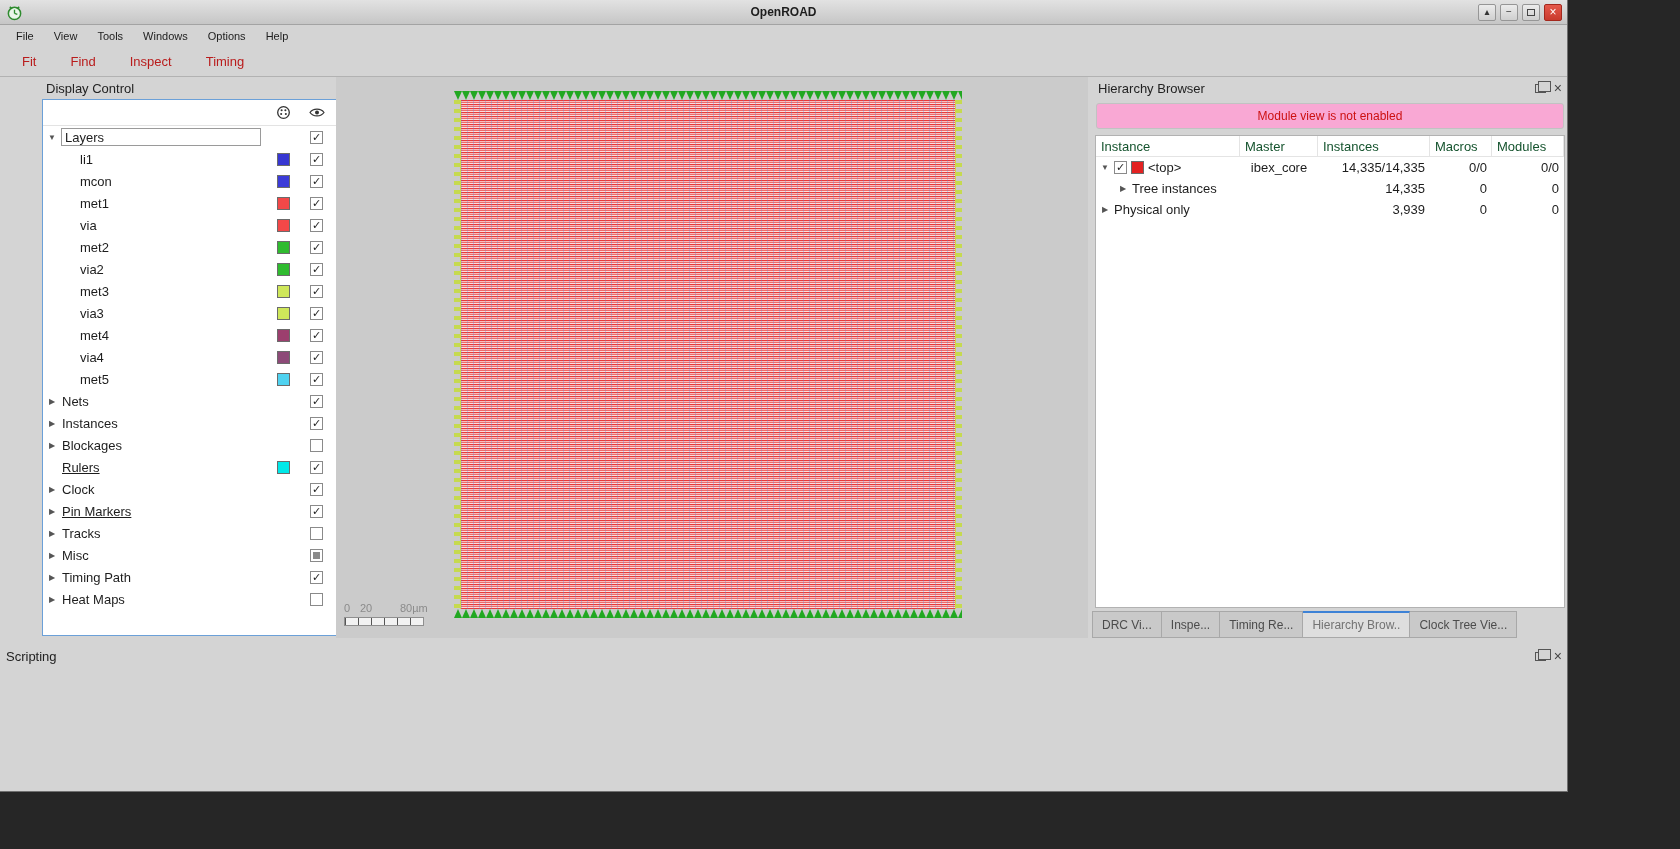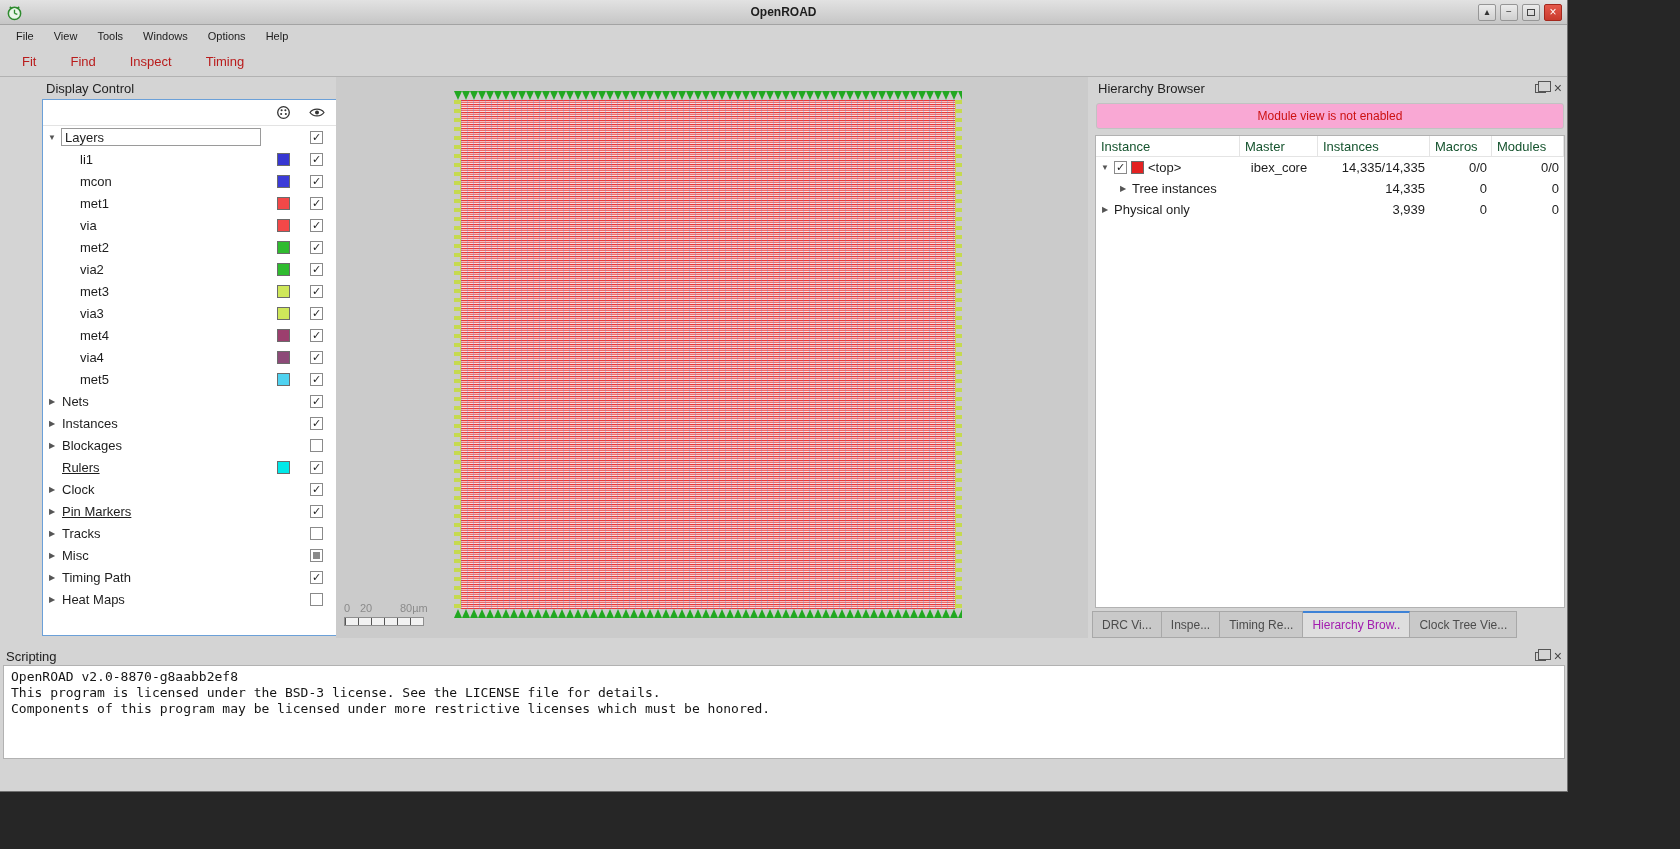--- a/index.html
+++ b/index.html
@@ -98,21 +98,21 @@
   .hb-row { height:21px; display:flex; align-items:center; color:#1d1d1d; }
   .hb-name { flex:1; display:flex; align-items:center; gap:4px; padding-left:4px;
              white-space:nowrap; overflow:hidden; }
   .hb-name .arrow { font-size:8px; color:#555; width:10px; text-align:center; }
   .hb-name.d1 { padding-left:22px; }
   .hb-cell { padding:0 5px; white-space:nowrap; flex:none; }
   .hb-tabs { position:absolute; left:0; right:0; bottom:0; height:27px; display:flex; align-items:stretch; }
   .tab { display:flex; align-items:center; padding:0 9px; font-size:12px; color:#4c4c4c;
          background:#c9c9c9; border:1px solid #a8a8a8; border-left:none; white-space:nowrap; }
   .tab:first-child { border-left:1px solid #a8a8a8; }
-  .tab.active { background:#dedede; border-top:2px solid #3d82d6; color:#a21caf; }
+  .tab.active { background:#dedede; border-top:2px solid #3d82d6; color:#737373; }
 
   
   .sc-panel { position:absolute; left:0; top:645px; width:1568px; height:147px; }
   .sc-output { position:absolute; left:3px; right:3px; top:20px; height:94px;
                background:#fff; border:1px solid #b2b2b2; padding:3px 7px;
                font-family:"DejaVu Sans Mono", monospace; font-size:13px; line-height:16px; color:#151515; }
   .sc-inputrow { position:absolute; left:3px; right:3px; bottom:4px; height:25px; display:flex; gap:5px; }
   .idle-btn { width:64px; background:#e3e3e3; border:1px solid #aeaeae; border-radius:2px;
               color:#9b9b9b; font-size:13px; display:flex; align-items:center; justify-content:center; }
   .tcl-input { flex:1; border:1px solid #989898; background:#fff; padding:0 7px;
@@ -549,21 +549,16 @@
     </div>
 
     <div class="sc-panel">
       <div class="dock-header">
         <span>Scripting</span>
         <span class="dock-icons">
           <span class="float-ico"></span>
           <span class="close-ico">×</span>
         </span>
       </div>
-      <div class="sc-output">
-          <div>OpenROAD v2.0-8870-g8aabb2ef8</div>
-          <div>This program is licensed under the BSD-3 license. See the LICENSE file for details.</div>
-          <div>Components of this program may be licensed under more restrictive licenses which must be honored.</div>
-        </div>
     </div>
 
   </div>
 </div>
 
 </body></html>

